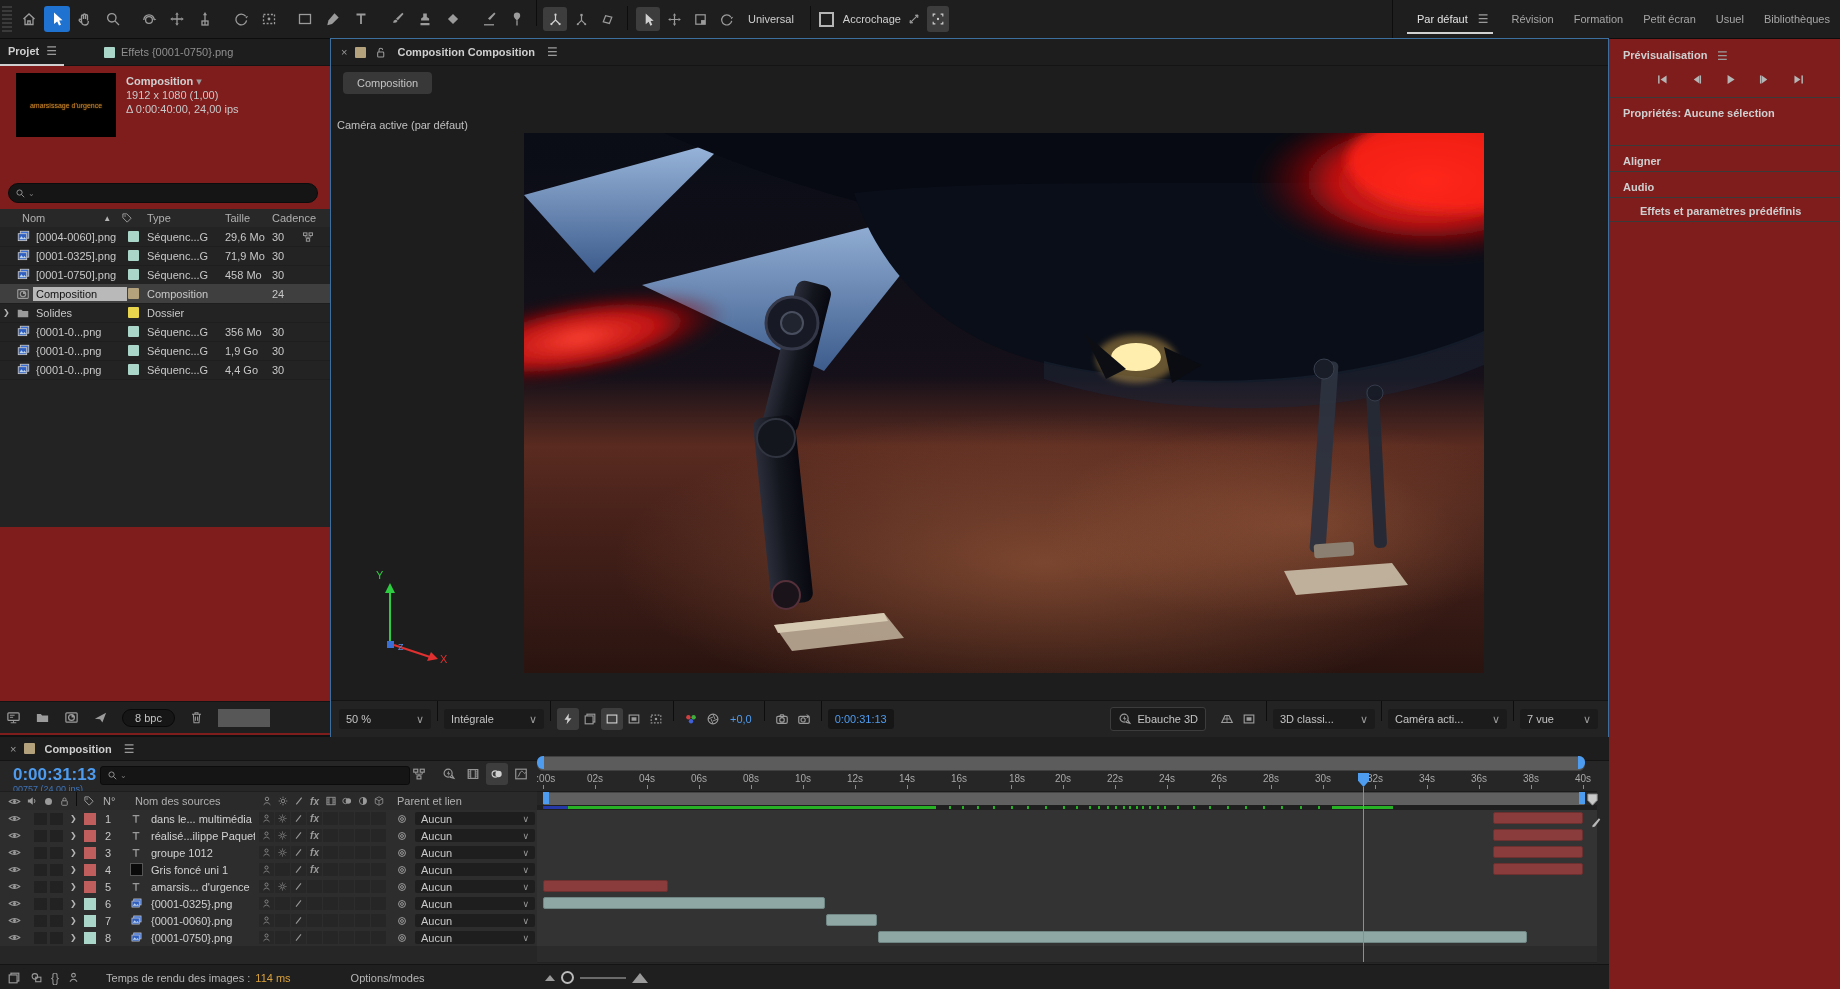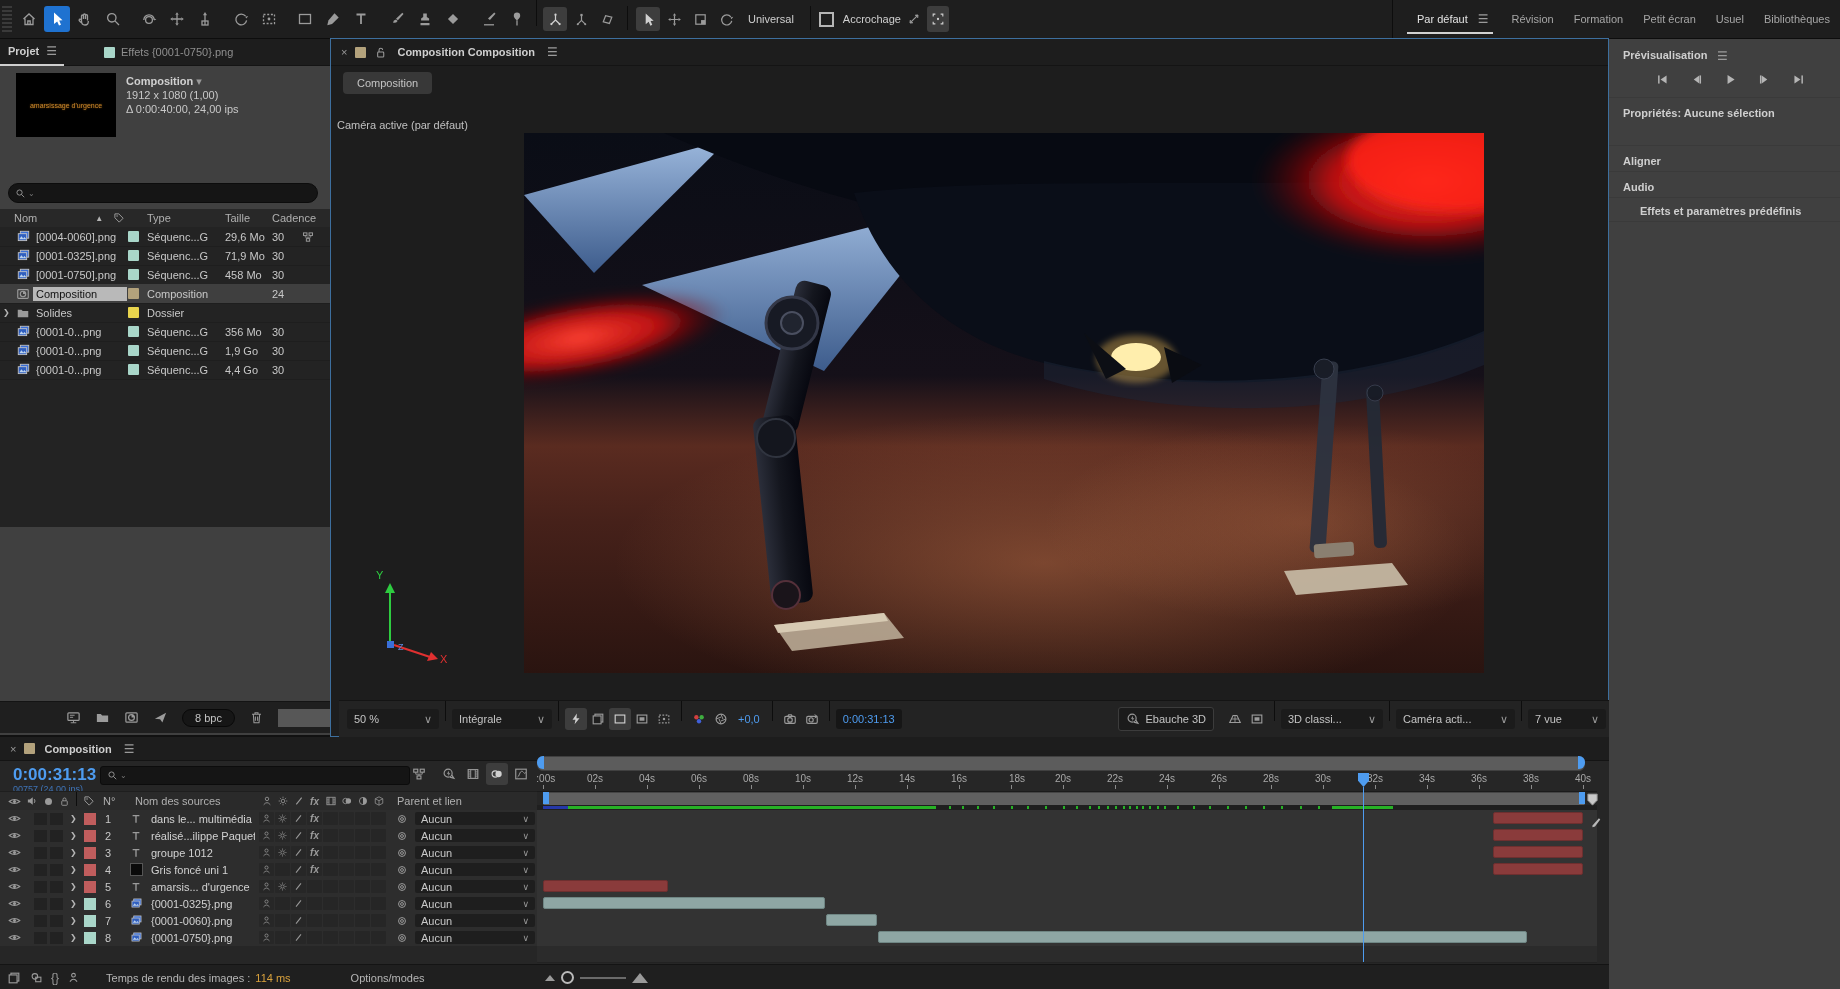--- a/index.html
+++ b/index.html
@@ -1,20 +1,20 @@
 <!DOCTYPE html>
 <html><head>
 <meta charset="utf-8">
 <style>
   html,body{margin:0;padding:0;background:#0c0c0c;}
   #app{position:relative;width:1840px;height:989px;background:#111;overflow:hidden;
        font-family:"Liberation Sans",sans-serif;font-size:11px;color:#c8c8c8;
        -webkit-font-smoothing:antialiased;}
   .abs{position:absolute;}
-  .panel{position:absolute;background:#404040;}
+  .panel{position:absolute;background:#7f1d1d;}
   .icn{display:inline-flex;align-items:center;justify-content:center;color:#9b9b9b;}
   .icn svg{display:block;}
   .tool{width:26px;height:26px;border-radius:3px;display:inline-flex;align-items:center;justify-content:center;color:#9b9b9b;}
   .tool.active-blue{background:#1f72d0;color:#fff;}
   .tool.pressed{background:#3d3d3d;color:#d0d0d0;}
   .sep{width:1px;background:#0d0d0d;align-self:stretch;margin:0 6px;}
   .ws-tab{padding:0 10px;color:#a6a6a6;cursor:default;white-space:nowrap;}
   .ws-tab.active{color:#e3e3e3;}
   .ws-underline{position:absolute;height:2px;background:#d2d2d2;bottom:4px;}
   .tabstrip{position:absolute;left:0;right:0;top:0;height:26px;background:#1d1d1d;border-bottom:1px solid #141414;display:flex;align-items:center;}
@@ -252,21 +252,21 @@
     <div class="abs inputbox" style="left:8px;top:144px;width:296px;height:18px;">
       <span class="icn" id="psearch-ic">
           <svg width="11" height="11" viewBox="0 0 16 16" fill="none" stroke="currentColor" stroke-width="1.3">
             <circle cx="6.6" cy="6.6" r="3.8"></circle>
             <path d="M9.4 9.4 L13.4 13.4"></path>
           </svg>
         </span>
       <span style="font-size:8px;margin-left:2px;color:#777;">⌄</span>
     </div>
     <div class="abs" style="left:0;top:170px;width:330px;height:18px;background:#282828;border-bottom:1px solid #1a1a1a;display:flex;align-items:center;">
-      <span class="hdrcell" style="margin-left:14px;">Nom</span>
+      <span class="hdrcell" style="margin-left:22px;">Nom</span>
       <span style="color:#b5b5b5;font-size:8px;margin-left:58px;">▲</span>
       <span class="icn" id="ptag-ic" style="margin-left:10px;">
           <svg width="12" height="12" viewBox="0 0 16 16" fill="none" stroke="currentColor" stroke-width="1.3">
             <path d="M2.5 2.5 h5.2 l5.8 5.8 -5.2 5.2 -5.8-5.8 z"></path>
             <circle cx="5.4" cy="5.4" r="1" fill="currentColor" stroke="none"></circle>
           </svg>
         </span>
       <span class="hdrcell" style="position:absolute;left:147px;">Type</span>
       <span class="hdrcell" style="position:absolute;left:225px;">Taille</span>
       <span class="hdrcell" style="position:absolute;left:272px;">Cadence</span>
@@ -385,21 +385,21 @@
               <path d="M3.4 10.8 l2.4-3 1.9 2.2 1.3-1.4 2.1 2.2 z" fill="#bdd4ee" stroke="none"></path>
             </svg>
           </span>
           <span class="nm" style="position: absolute; left: 36px; width: 88px;">{0001-0...png</span>
           <span class="sq" style="background: rgb(169, 214, 201); position: absolute; left: 128px;"></span>
           <span style="position: absolute; left: 147px;">Séquenc...G</span>
           <span style="position: absolute; left: 225px;">4,4 Go</span>
           <span style="position: absolute; left: 272px;">30</span>
         </div>
       </div>
-    <div class="abs" style="left:0;top:662px;width:330px;height:32px;background:#1f1f1f;border-top:1px solid #141414;display:flex;align-items:center;gap:14px;padding-left:6px;box-sizing:border-box;justify-content:flex-end;">
+    <div class="abs" style="left:0;top:662px;width:330px;height:32px;background:#1f1f1f;border-top:1px solid #141414;display:flex;align-items:center;gap:14px;padding-left:6px;box-sizing:border-box;">
       <span class="icn" id="pf-interpret">
           <svg width="15" height="15" viewBox="0 0 16 16" fill="none" stroke="currentColor" stroke-width="1.3">
             <rect x="2" y="3" width="12" height="8" rx="1"></rect>
             <path d="M5 13.6 h6 M8 11 v2.6 M4.2 5.6 h5 M4.2 7.8 h3.4" stroke-width="1"></path>
           </svg>
         </span>
       <span class="icn" id="pf-folder">
           <svg width="15" height="15" viewBox="0 0 16 16" fill="none" stroke="currentColor" stroke-width="1.3">
             <path d="M2 4.2 h4.2 L7.7 5.8 H14 V12.8 H2 Z" fill="currentColor" stroke="none"></path>
           </svg>
@@ -521,21 +521,21 @@
           <path d="M22 14 l-5 10 h10 z" fill="#2ecc40"></path>
         <path d="M26 76 L62 88" stroke="#e03030" stroke-width="2"></path>
           <path d="M70 90 l-11 2 4-9 z" fill="#e03030"></path>
         <rect x="19" y="72" width="7" height="7" fill="#3a6fd8"></rect>
       </svg>
       <span class="abs" style="left:8px;top:0px;color:#2ecc40;">Y</span>
       <span class="abs" style="left:30px;top:73px;color:#5a8ae0;font-size:9px;">Z</span>
       <span class="abs" style="left:72px;top:84px;color:#e03030;">X</span>
     </div>
 
-    <div class="abs" style="left:8px;top:661px;width:1277px;height:36px;background:#232323;border-top:1px solid #141414;display:flex;align-items:center;">
+    <div class="abs" style="left:0;top:661px;width:1277px;height:36px;background:#232323;border-top:1px solid #141414;display:flex;align-items:center;">
       <div class="dd" style="margin-left:8px;width:78px;height:20px;">
         <span>50 %</span>
           <span class="car">∨</span>
       </div>
       <div class="sep" style="height:20px;"></div>
       <div class="dd" style="width:86px;height:20px;">
         <span>Intégrale</span>
           <span class="car">∨</span>
       </div>
       <div class="sep" style="height:20px;"></div>

